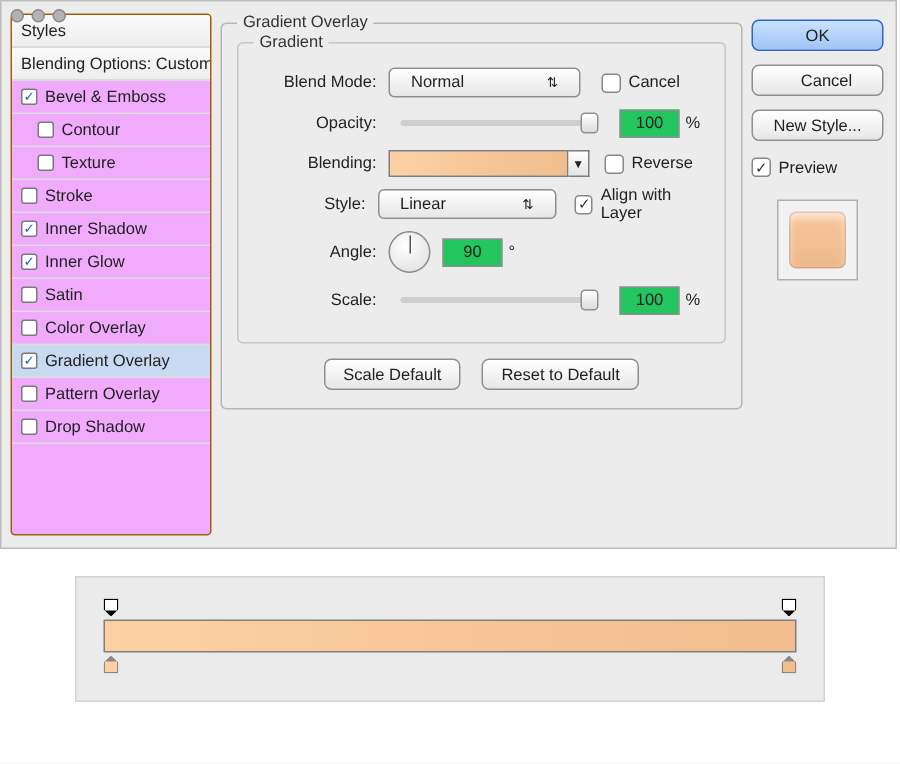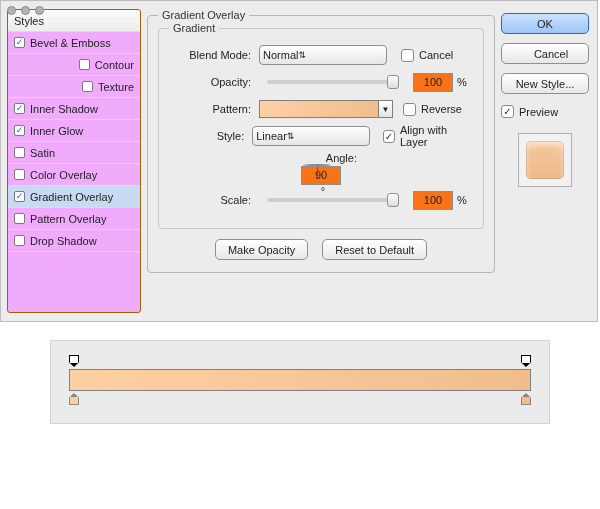--- a/index.html
+++ b/index.html
@@ -18,21 +18,21 @@
   .sidebar {
     width: 134px; border:1px solid #a16207; background:#f0abfc;
     border-radius:3px; overflow:hidden;
   }
   .side-item {
     height:22px; display:flex; align-items:center; padding:0 6px;
     border-bottom:1px solid #dcdcdc; gap:5px; white-space:nowrap;
   }
   .side-item.header { background:linear-gradient(#fafafa,#ededed);}
   .side-item.selected { background:#c8d9f2; }
-  .side-item.sub { padding-left:32px;justify-content:flex-end; }
+  .side-item.sub { padding-left:17px; }
   .chk { width:11px; height:11px; border:1px solid #7a7a7a; border-radius:2px; background:#fff; display:inline-flex; align-items:center; justify-content:center; font-size:9px; color:#2a62c9; line-height:1;}
   .chk.chkd::after { content:"✓"; }
   .side-spacer { height:60px; }
 
   .center {
     flex:1; position:relative;
   }
   .fieldset {
     border:1px solid #b6b6b6; border-radius:4px; padding:8px 10px 12px 10px; margin-top:6px; position:relative;
   }
@@ -40,27 +40,27 @@
     position:absolute; top:-7px; left:10px; background:#ececec; padding:0 4px; font-size:11px; color:#333;
   }
   .inner-fieldset {
     border:1px solid #c6c6c6; border-radius:4px; padding:10px 12px 12px 12px; position:relative; margin-top:4px;
   }
   .row { display:flex; align-items:center; margin:5px 0; height:22px; }
   .lbl { width:88px; text-align:right; padding-right:8px; }
   .select {
     height:20px; border:1px solid #8f8f8f; border-radius:4px;
     background:linear-gradient(#ffffff,#e6e6e6);
-    display:flex; align-items:center; 
-    padding:0 3px; font-size:11px;
+    display:flex; align-items:center; justify-content:space-between;
+    padding:0 14px; font-size:11px;
   }
   .caret { font-size:9px; line-height:1; }
   .slider { flex:1; height:4px; background:#cfcfcf; border-radius:2px; position:relative; margin:0 8px;}
   .thumb { position:absolute; top:-5px; width:12px; height:14px; background:linear-gradient(#fff,#dcdcdc); border:1px solid #909090; border-radius:3px;}
-  .numbox { width:40px; height:19px; border:1px solid #8f8f8f; background:#f97316; text-align:center; line-height:17px; font-size:11px;}
+  .numbox { width:40px; height:19px; border:1px solid #8f8f8f; background:#22c55e; text-align:center; line-height:17px; font-size:11px;}
   .pct { margin-left:4px;}
   .ck { width:13px; height:13px; border:1px solid #888; border-radius:3px; background:#fff; display:inline-flex; align-items:center; justify-content:center; font-size:10px; color:#333;}
   .ck.chkd::after { content:"✓"; }
   .ck-lbl { margin-left:5px; }
   .grad-swatch {
     width:120px; height:18px; border:1px solid #7e7e7e;
     background:linear-gradient(90deg,#fdd0a4,#f1bd8d);
   }
   .grad-drop { width:14px; height:18px; border:1px solid #7e7e7e; border-left:none; background:linear-gradient(#fff,#e4e4e4); display:flex; align-items:center; justify-content:center; font-size:8px;}
   .angle-dial {
@@ -115,32 +115,39 @@
     <span></span>
     <span></span>
     <span></span>
   </div>
   <div class="body">
 
     <div class="sidebar">
       <div class="side-item header">
         <span>Styles</span>
       </div>
+      <div class="side-item header">
+        <span>Blending Options: Custom</span>
+      </div>
       <div id="side-list">
           <div class="side-item">
             <span class="chk chkd"></span>
             <span>Bevel &amp; Emboss</span>
           </div>
           <div class="side-item sub">
             <span class="chk"></span>
             <span>Contour</span>
           </div>
           <div class="side-item sub">
             <span class="chk"></span>
             <span>Texture</span>
+          </div>
+          <div class="side-item">
+            <span class="chk"></span>
+            <span>Stroke</span>
           </div>
           <div class="side-item">
             <span class="chk chkd"></span>
             <span>Inner Shadow</span>
           </div>
           <div class="side-item">
             <span class="chk chkd"></span>
             <span>Inner Glow</span>
           </div>
           <div class="side-item">
@@ -188,59 +195,59 @@
             <span class="lbl">Opacity:</span>
             <div class="slider" style="width:128px; flex:0 0 128px;">
               <div class="thumb" style="right:-4px;"></div>
             </div>
             <span style="width:10px;"></span>
             <div class="numbox">100</div>
             <span class="pct">%</span>
           </div>
 
           <div class="row">
-            <span class="lbl">Pattern:</span>
+            <span class="lbl">Blending:</span>
             <div class="grad-swatch"></div>
             <div class="grad-drop">▼</div>
             <span style="width:10px;"></span>
             <span class="ck"></span>
             <span class="ck-lbl">Reverse</span>
           </div>
 
           <div class="row">
             <span class="lbl">Style:</span>
             <div class="select" style="width:128px;">
               <span>Linear</span>
               <span class="caret">⇅</span>
             </div>
             <span style="width:14px;"></span>
             <span class="ck chkd"></span>
             <span class="ck-lbl">Align with Layer</span>
           </div>
 
-          <div class="row" style="height:32px;flex-direction:column;">
+          <div class="row" style="height:32px;">
             <span class="lbl">Angle:</span>
             <div class="angle-dial"></div>
             <div class="numbox">90</div>
             <span class="pct">°</span>
           </div>
 
           <div class="row">
             <span class="lbl">Scale:</span>
             <div class="slider" style="width:128px; flex:0 0 128px;">
               <div class="thumb" style="right:-4px;"></div>
             </div>
             <span style="width:10px;"></span>
             <div class="numbox">100</div>
             <span class="pct">%</span>
           </div>
         </div>
         <div class="defaults">
           <div class="btn">
-              <span>Make Opacity</span>
+              <span>Scale Default</span>
             </div>
           <div class="btn">
               <span>Reset to Default</span>
             </div>
         </div>
       </div>
     </div>
 
     <div class="right">
       <div class="btn-primary">

